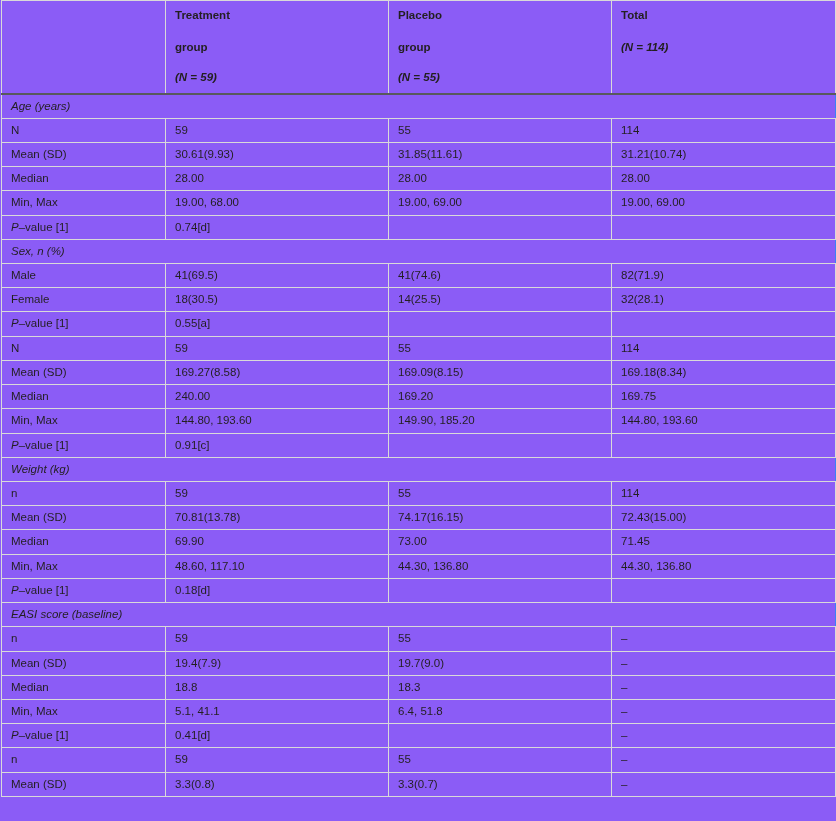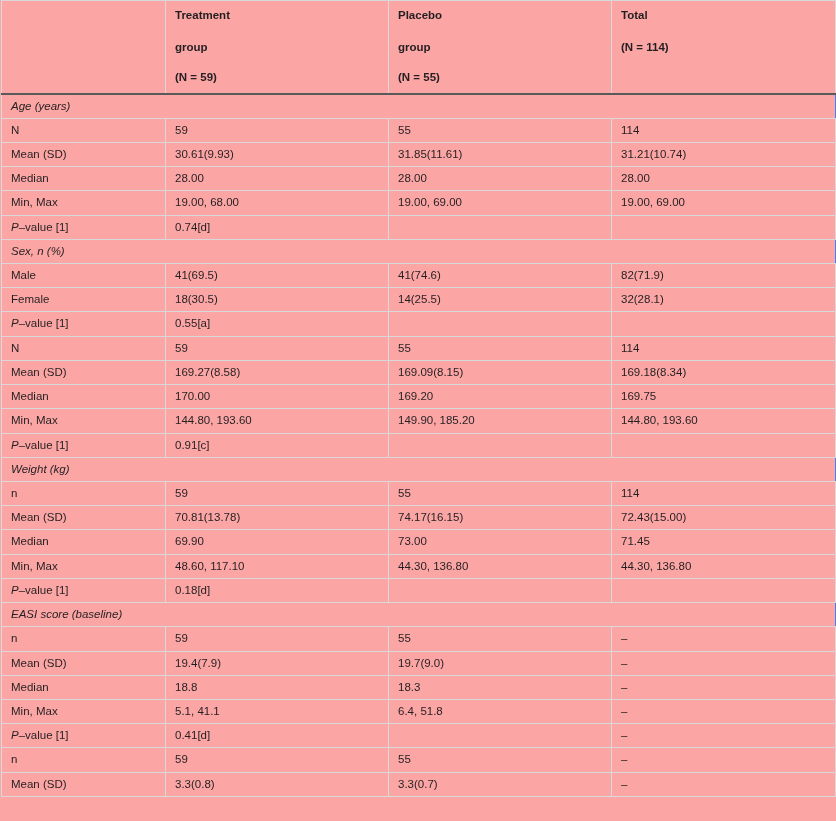--- a/index.html
+++ b/index.html
@@ -9,21 +9,21 @@
   }
   body {
     font-family: "Liberation Sans", sans-serif;
     color: #231f20;
     -webkit-font-smoothing: antialiased;
   }
   #page {
     width: 836px;
     height: 821px;
     box-sizing: border-box;
-    background: #fca5a5;
+    background: #8b5cf6;
     position: relative;
     overflow: hidden;
   }
   table.demo-table {
     border-collapse: collapse;
     width: 834px;
     margin: 0 1px;
     table-layout: fixed;
     font-size: 11.5px;
   }
@@ -57,21 +57,21 @@
     height: 11px;
   }
   tbody tr.section td {
     font-style: italic;
     font-weight: normal;
     color: #231f20;
   }
   tbody tr.section td.sec-label {
     border-right: 1px solid #3b82f6;
   }
-  .ital { }
+  .ital { font-style: italic; }
   .pval .pit { font-style: italic; }
 </style>
 </head>
 <body>
 
 <div id="page">
   <table class="demo-table">
     <colgroup>
       <col class="c-label">
       <col class="c-col">
@@ -159,21 +159,21 @@
           <td>114</td>
         </tr>
         <tr>
           <td>Mean (SD)</td>
           <td>169.27(8.58)</td>
           <td>169.09(8.15)</td>
           <td>169.18(8.34)</td>
         </tr>
         <tr>
           <td>Median</td>
-          <td>170.00</td>
+          <td>240.00</td>
           <td>169.20</td>
           <td>169.75</td>
         </tr>
         <tr>
           <td>Min, Max</td>
           <td>144.80, 193.60</td>
           <td>149.90, 185.20</td>
           <td>144.80, 193.60</td>
         </tr>
         <tr>

